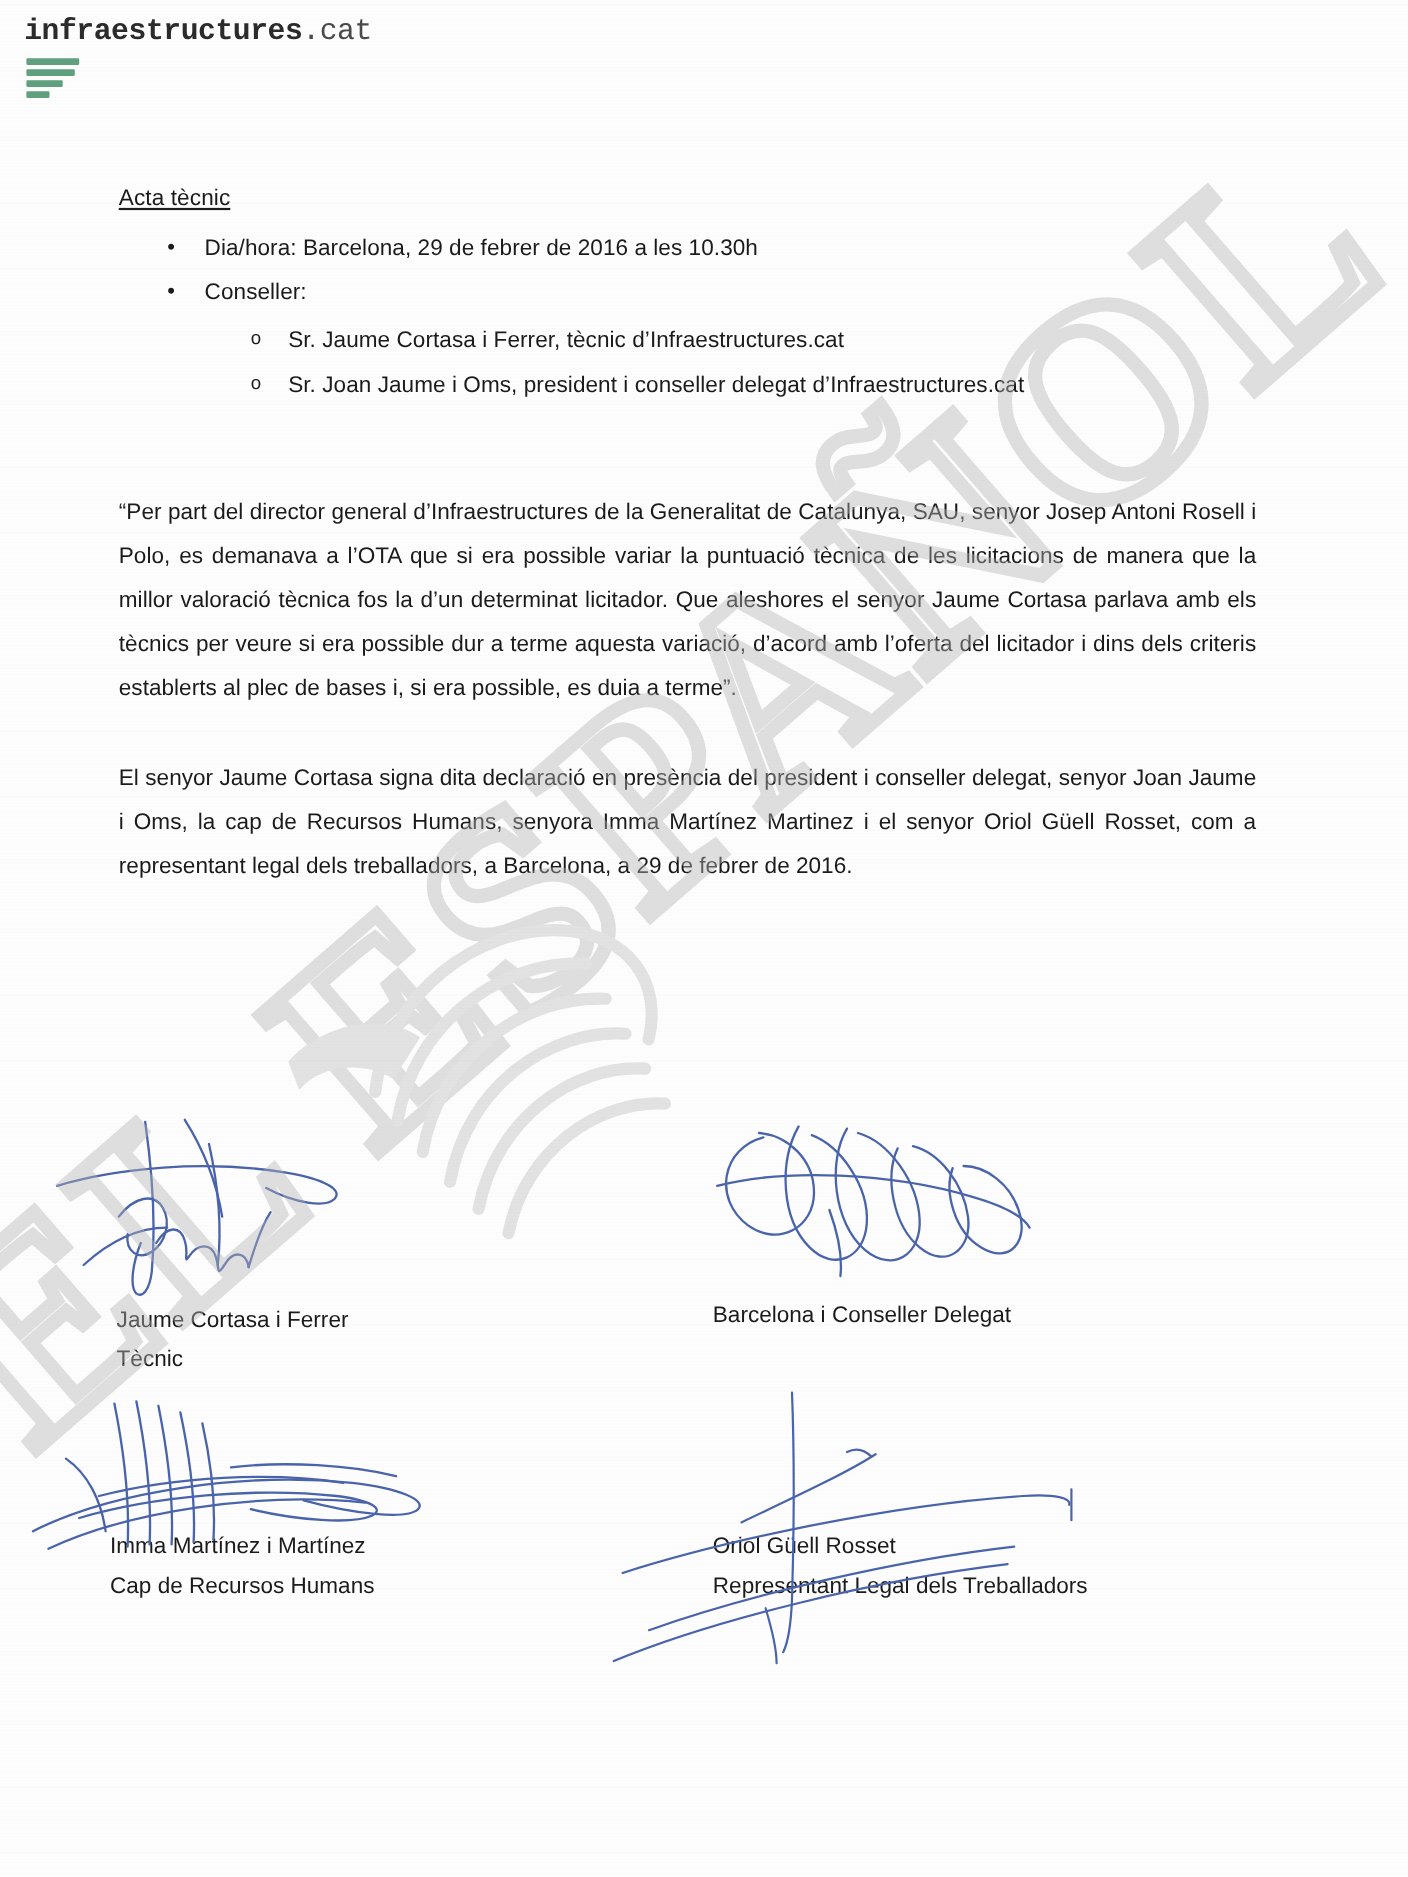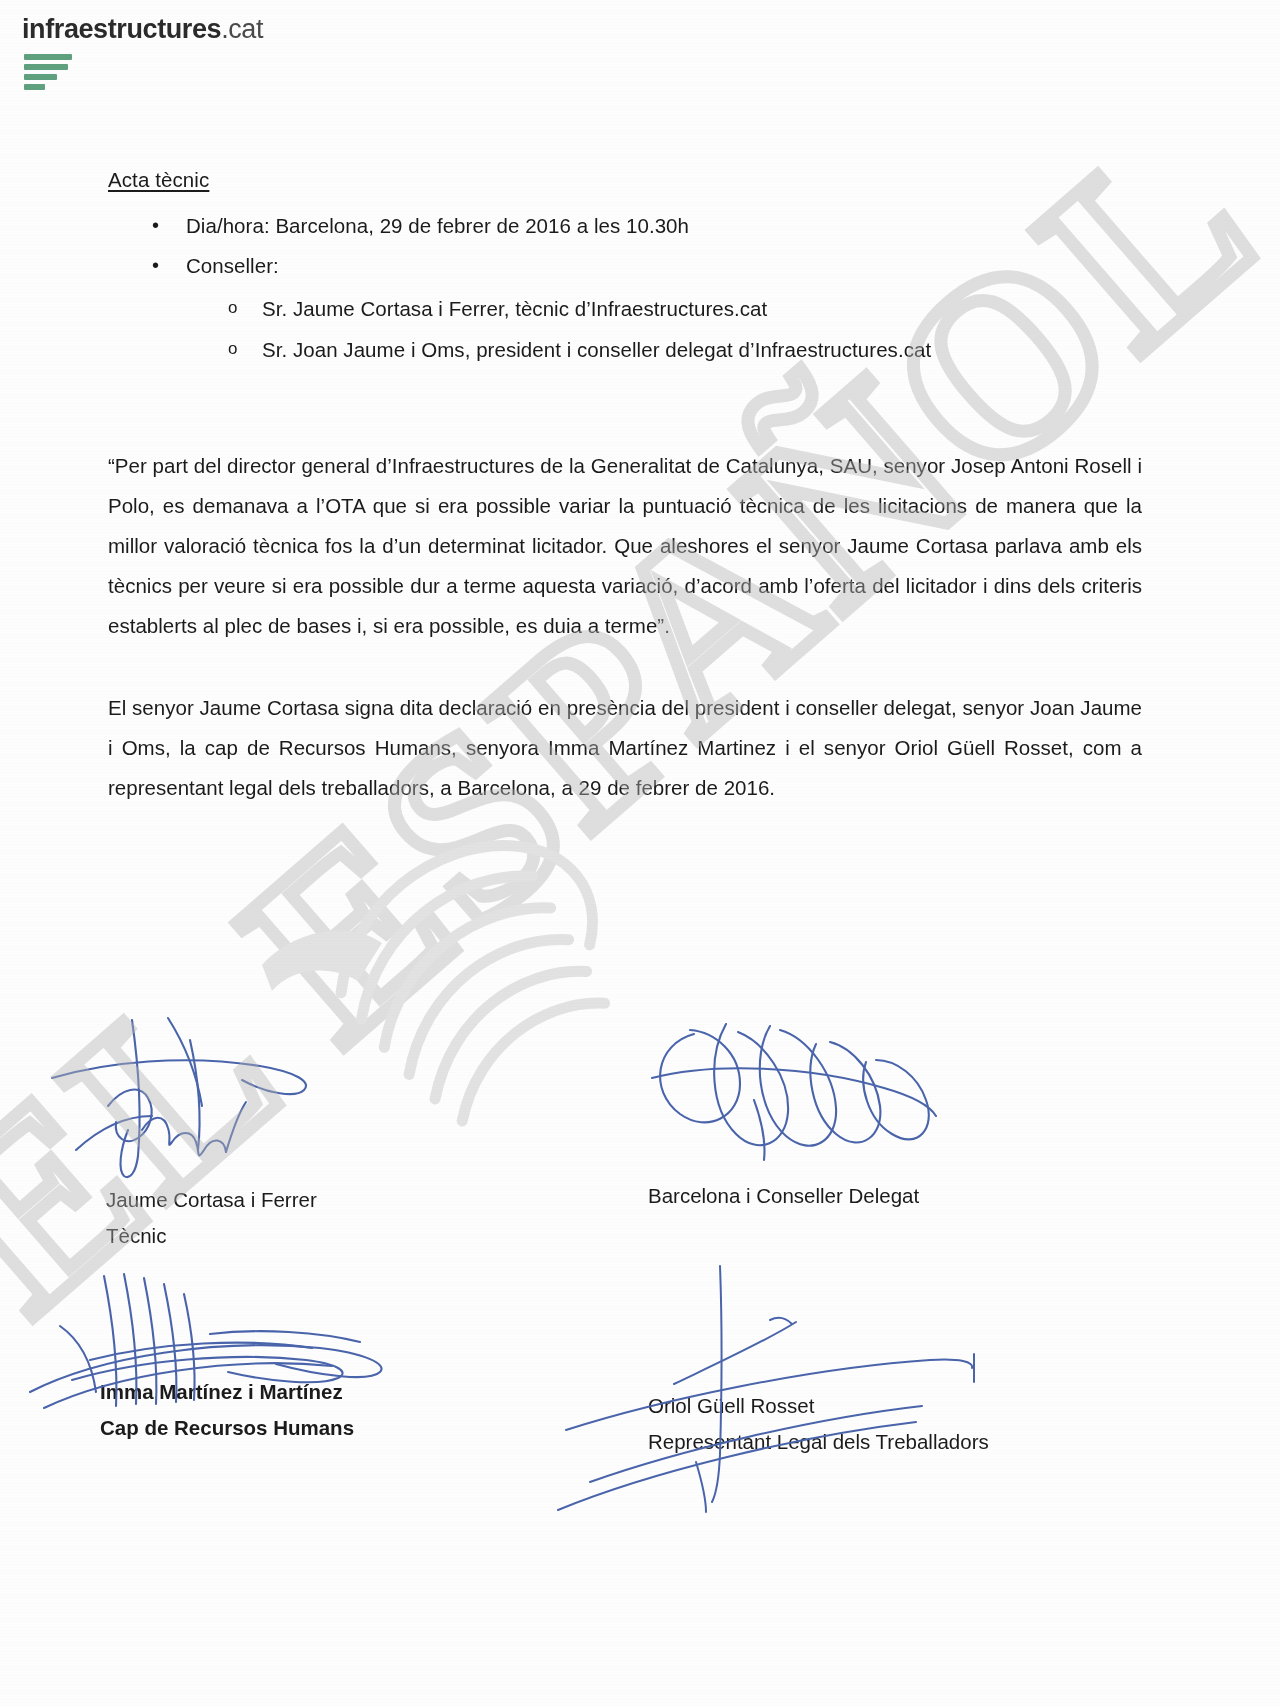--- a/index.html
+++ b/index.html
@@ -20,21 +20,21 @@
   .scan-noise{
     position:absolute;inset:0;
     pointer-events:none;
     background:
       repeating-linear-gradient(0deg, rgba(0,0,0,0.012) 0px, rgba(0,0,0,0.012) 1px, rgba(0,0,0,0) 1px, rgba(0,0,0,0) 3px);
     mix-blend-mode:multiply;
     opacity:.6;
   }
   
   .letterhead{
-    position:absolute;left:22px;top:14px;
+    position:absolute;left:22px;top:14px;font-family:Liberation Mono, monospace;
   }
   .brand{
     font-size:27px;
     letter-spacing:-0.4px;
     color:#2b2b2b;
     font-weight:700;
     white-space:nowrap;
   }
   .brand .tld{font-weight:400;color:#4a4a4a;}
   .logo-bars{
@@ -254,21 +254,21 @@
           <path d="M10 124 C 80 88, 200 70, 300 80 C 344 85, 368 96, 360 104 C 350 114, 300 108, 256 96"></path>
           <path d="M24 140 C 96 106, 214 88, 312 98"></path>
           <path d="M52 112 C 120 92, 214 84, 286 92 C 318 96, 330 104, 318 110 C 300 118, 250 114, 208 104"></path>
           <path d="M70 92 C 140 74, 228 70, 292 80"></path>
           <path d="M190 66 C 240 60, 300 64, 340 74"></path>
           <path d="M40 58 C 60 72, 72 96, 76 124"></path>
         </g>
       </svg>
     </div>
 
-    <div class="sig-cell" style="left:100px;top:384px;font-weight:bold;">
+    <div class="sig-cell" style="left:100px;top:398px;">
       <div class="sig-name">Imma Martínez i Martínez</div>
       <div class="sig-role">Cap de Recursos Humans</div>
     </div>
 
     <div class="ink" style="left:530px;top:268px;">
       <svg width="470" height="260" viewBox="0 0 470 260">
         <g fill="none" stroke="#4a64ab" stroke-width="2.0" stroke-linecap="round">
           <path d="M190 8 C 192 60, 192 128, 190 196 C 189 220, 186 236, 182 244"></path>
           <path d="M144 126 C 190 104, 238 82, 266 64"></path>
           <path d="M262 66 C 256 60, 248 58, 240 62"></path>

